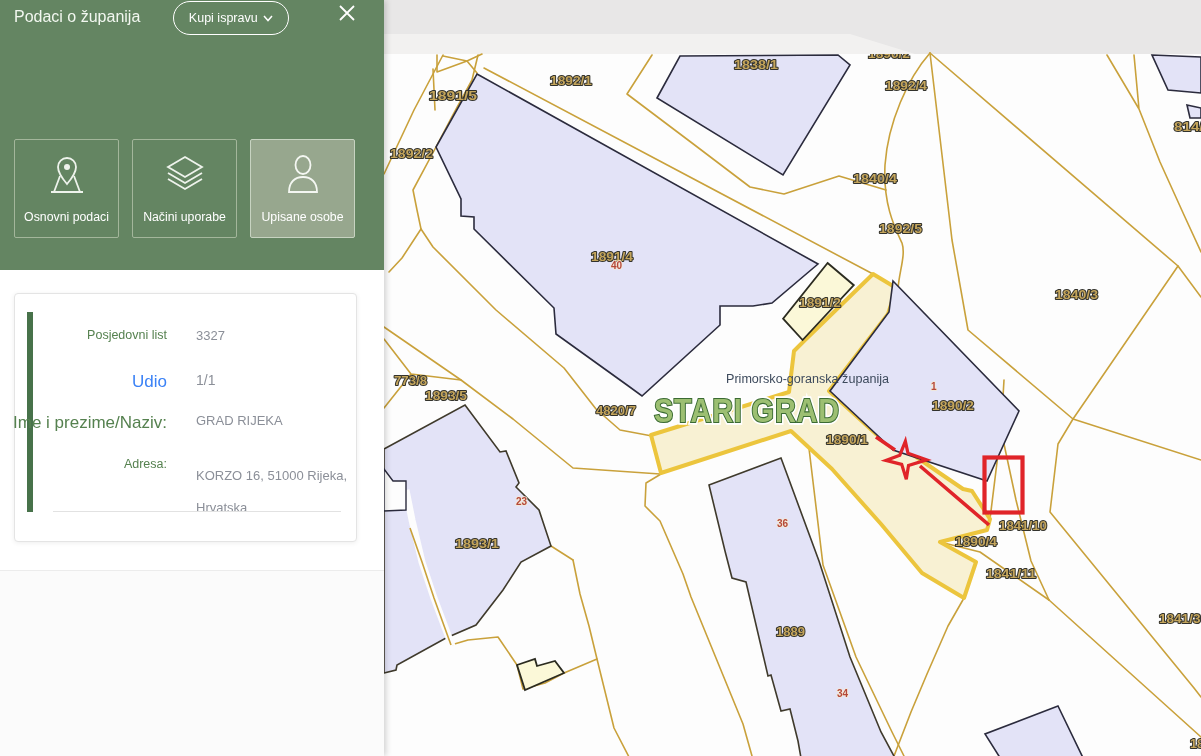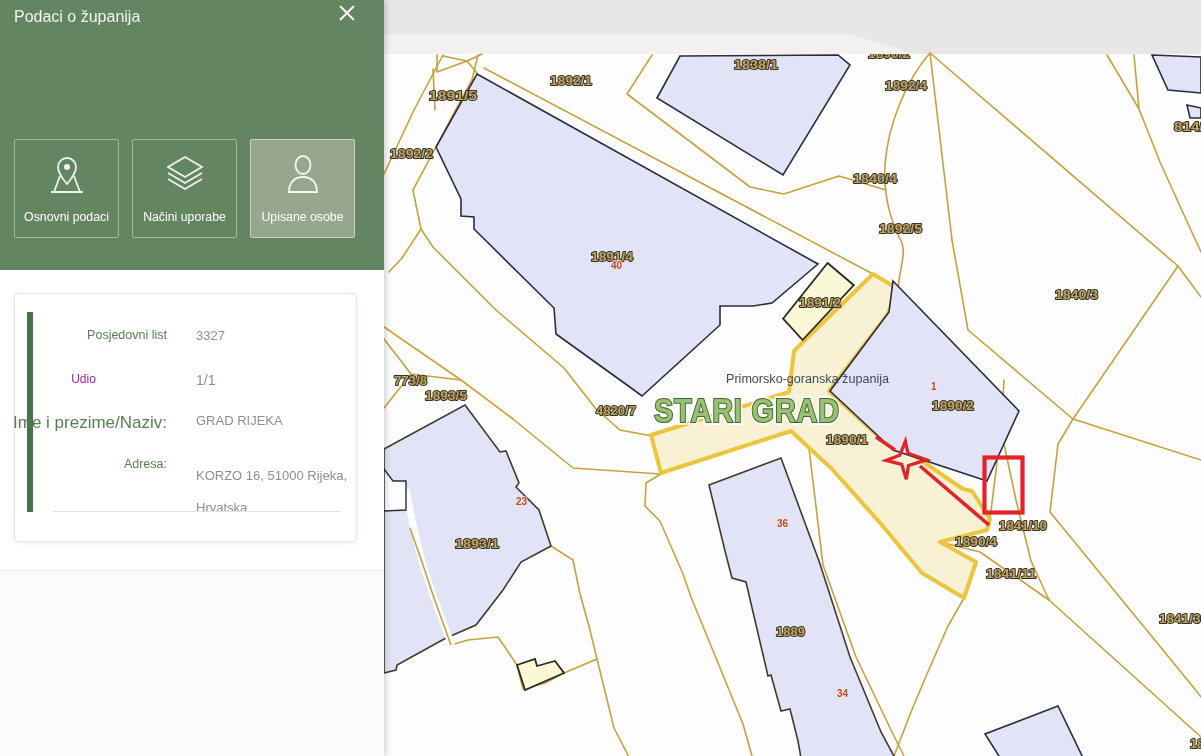--- a/index.html
+++ b/index.html
@@ -188,20 +188,23 @@
     <rect x="984.5" y="457.5" width="38" height="55" stroke-width="4.2"></rect>
   </g>
 </svg>
 
 <div id="sidebar">
 
   <div id="greenhead">
 
     <div style="position:absolute;left:14px;top:8px;font-size:16px;color:#f2f7f0;">Podaci o županija</div>
 
+    <div style="position:absolute;left:173px;top:1px;width:114px;height:32px;border:1.3px solid #fff;border-radius:17px;color:#fff;font-size:12.5px;text-align:center;line-height:32px;">Kupi ispravu <svg width="10" height="7" viewBox="0 0 10 7" style="margin-left:2px">
+          <path d="M1,1 L5,5.5 L9,1" stroke="#fff" stroke-width="1.5" fill="none"></path>
+        </svg></div>
 
     <svg style="position:absolute;left:338px;top:4px;" width="18" height="18" viewBox="0 0 18 18">
         <path d="M2,2 L16,16 M16,2 L2,16" stroke="#fff" stroke-width="1.8" fill="none"></path>
       </svg>
 
     <div class="btn" style="left:14px;">
       <svg class="btnicon" width="40" height="42" viewBox="0 0 40 42">
         <path d="M7,38 L13,22 M33,38 L27,22 M4,38 L36,38" stroke="#eef3ec" stroke-width="1.8" fill="none"></path>
         <path d="M20,4 a9,9 0 0 1 9,9 c0,6.5 -9,17 -9,17 c0,0 -9,-10.5 -9,-17 a9,9 0 0 1 9,-9 Z" stroke="#eef3ec" stroke-width="1.8" fill="none"></path>
         <circle cx="20" cy="13" r="3" fill="#eef3ec"></circle>
@@ -227,21 +230,21 @@
     </div>
   </div>
 
   <div style="position:absolute;left:14px;top:293px;width:341px;height:247px;background:#fff;border:1px solid #e4e4e4;border-radius:4px;box-shadow:0 1px 5px rgba(0,0,0,0.07);"></div>
 
   <div style="position:absolute;left:27px;top:312px;width:6px;height:200px;background:#47724a;"></div>
 
   <div style="position:absolute;left:0;top:328px;width:167px;text-align:right;color:#55814f;font-size:12.5px;">Posjedovni list</div>
   <div style="position:absolute;left:196px;top:328px;color:#8b8f98;font-size:13px;">3327</div>
 
-  <div style="position:absolute;left:0;top:372px;width:167px;text-align:center;color:#a21caf;font-size:12px;">Udio</div>
+  <div style="position:absolute;left:0;top:372px;width:167px;text-align:right;color:#3b82f6;font-size:17px;">Udio</div>
   <div style="position:absolute;left:196px;top:372px;color:#8b8f98;font-size:14px;">1/1</div>
 
   <div style="position:absolute;left:0;top:413px;width:167px;text-align:right;color:#55814f;font-size:17px;">Ime i prezime/Naziv:</div>
   <div style="position:absolute;left:196px;top:413px;color:#8b8f98;font-size:13px;">GRAD RIJEKA</div>
 
   <div style="position:absolute;left:0;top:457px;width:167px;text-align:right;color:#55814f;font-size:12.5px;">Adresa:</div>
   <div style="position:absolute;left:196px;top:460px;color:#8b8f98;font-size:13px;line-height:32px;">KORZO 16, 51000 Rijeka,<br>Hrvatska</div>
 
   <div style="position:absolute;left:53px;top:511px;width:288px;height:1px;background:#e2e2e2;"></div>
 

